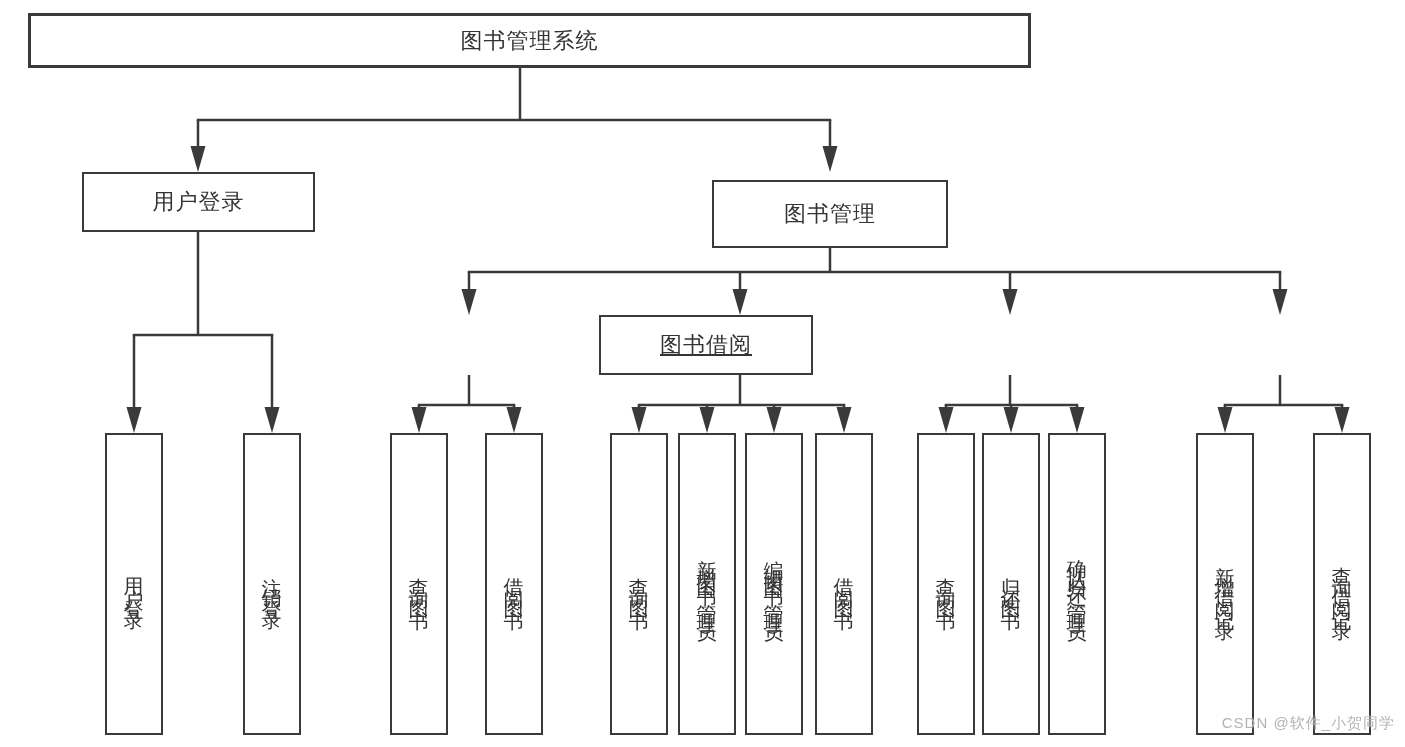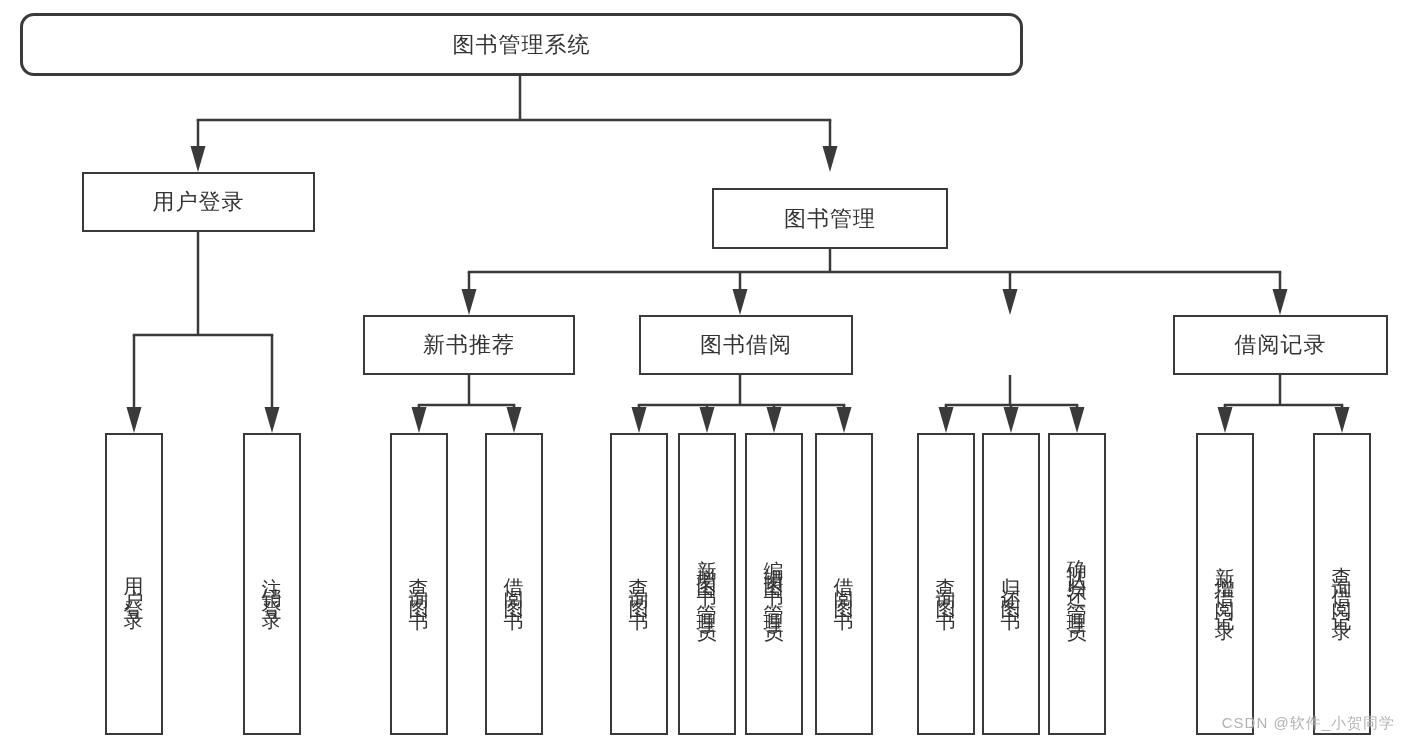--- a/index.html
+++ b/index.html
@@ -123,39 +123,33 @@
       <line x1="1077" y1="405" x2="1077" y2="411" stroke="#3a3a3a" stroke-width="2.5"></line>
       <polygon points="1069.5,407 1084.5,407 1077,433" fill="#3a3a3a"></polygon>
       <line x1="1280" y1="375" x2="1280" y2="405" stroke="#3a3a3a" stroke-width="2.5"></line>
       <line x1="1223.75" y1="405" x2="1343.25" y2="405" stroke="#3a3a3a" stroke-width="2.5"></line>
       <line x1="1225" y1="405" x2="1225" y2="411" stroke="#3a3a3a" stroke-width="2.5"></line>
       <polygon points="1217.5,407 1232.5,407 1225,433" fill="#3a3a3a"></polygon>
       <line x1="1342" y1="405" x2="1342" y2="411" stroke="#3a3a3a" stroke-width="2.5"></line>
       <polygon points="1334.5,407 1349.5,407 1342,433" fill="#3a3a3a"></polygon>
     </svg>
 
-  <div class="node" style="left:20px; top:13px; width:1003px; height:63px;border-radius:14px;">
+  <div class="node" style="left:28px; top:13px; width:1003px; height:55px;">
     <span>图书管理系统</span>
   </div>
 
   <div class="node thin" style="left:82px; top:172px; width:233px; height:60px;">
     <span>用户登录</span>
   </div>
-  <div class="node thin" style="left:712px; top:188px; width:236px; height:61px;">
+  <div class="node thin" style="left:712px; top:180px; width:236px; height:68px;">
     <span>图书管理</span>
   </div>
 
-  <div class="node thin" style="left:363px; top:315px; width:212px; height:60px;">
-    <span>新书推荐</span>
-  </div>
-  <div class="node thin" style="left:639px; top:315px; width:214px; height:60px;">
+  <div class="node thin" style="left:599px; top:315px; width:214px; height:60px;text-decoration:underline;">
     <span>图书借阅</span>
-  </div>
-  <div class="node thin" style="left:1173px; top:315px; width:215px; height:60px;">
-    <span>借阅记录</span>
   </div>
 
   <div class="leaf" style="left:105px;">
     <span class="vtext">用户登录</span>
   </div>
   <div class="leaf" style="left:243px;">
     <span class="vtext">注销登录</span>
   </div>
 
   <div class="leaf" style="left:390px;">

